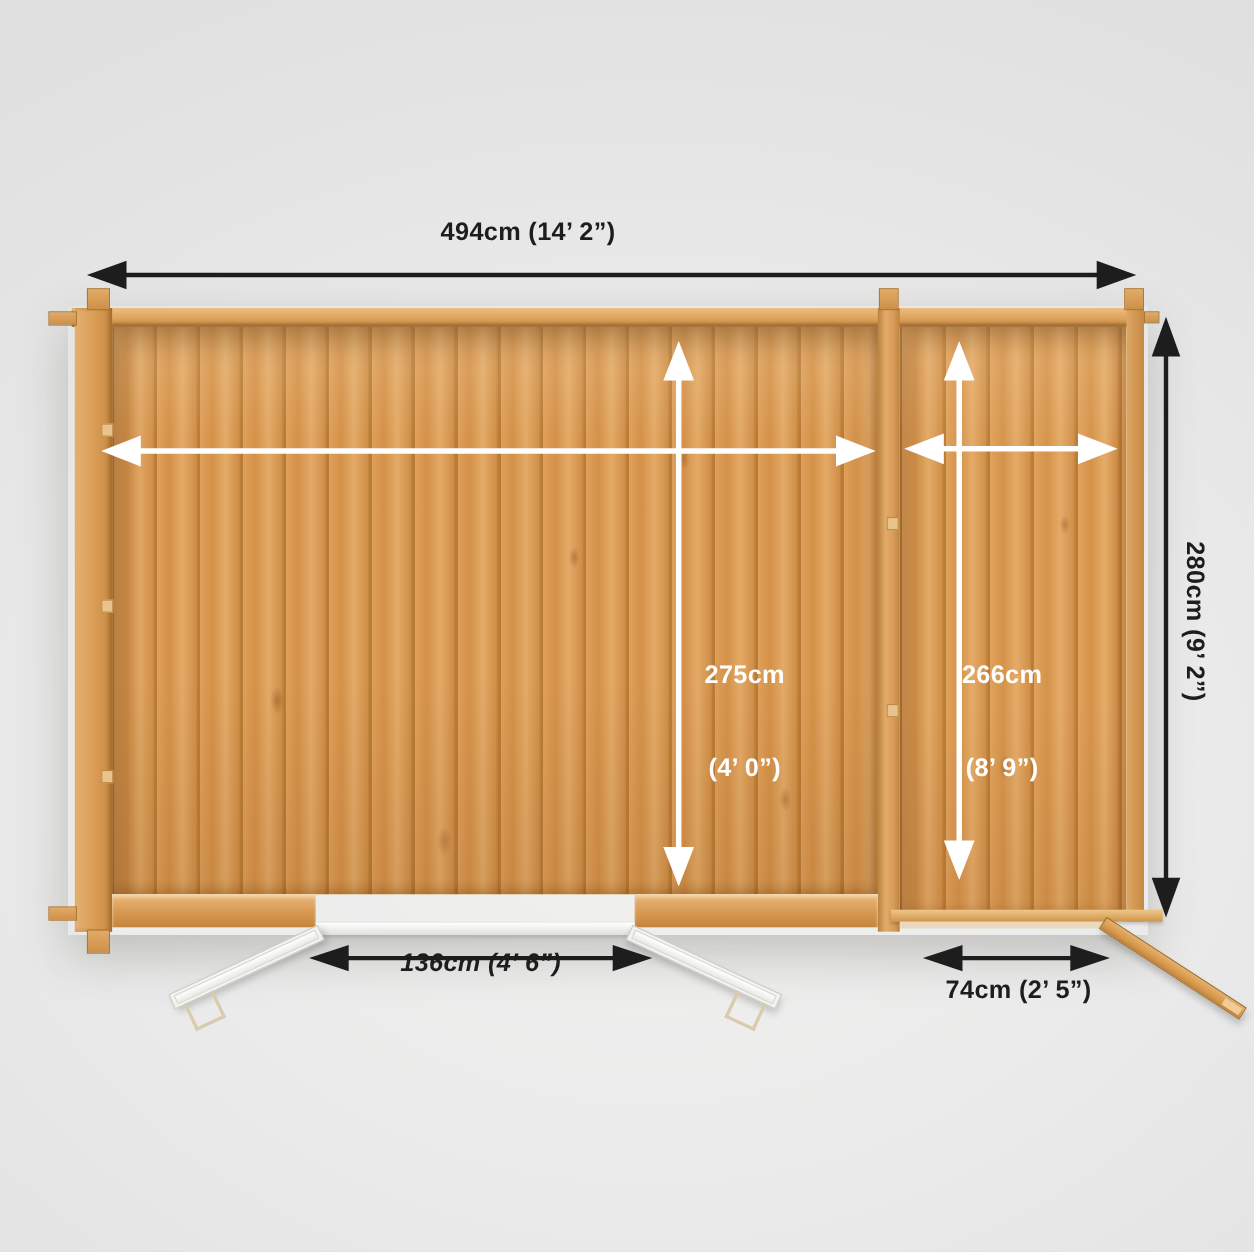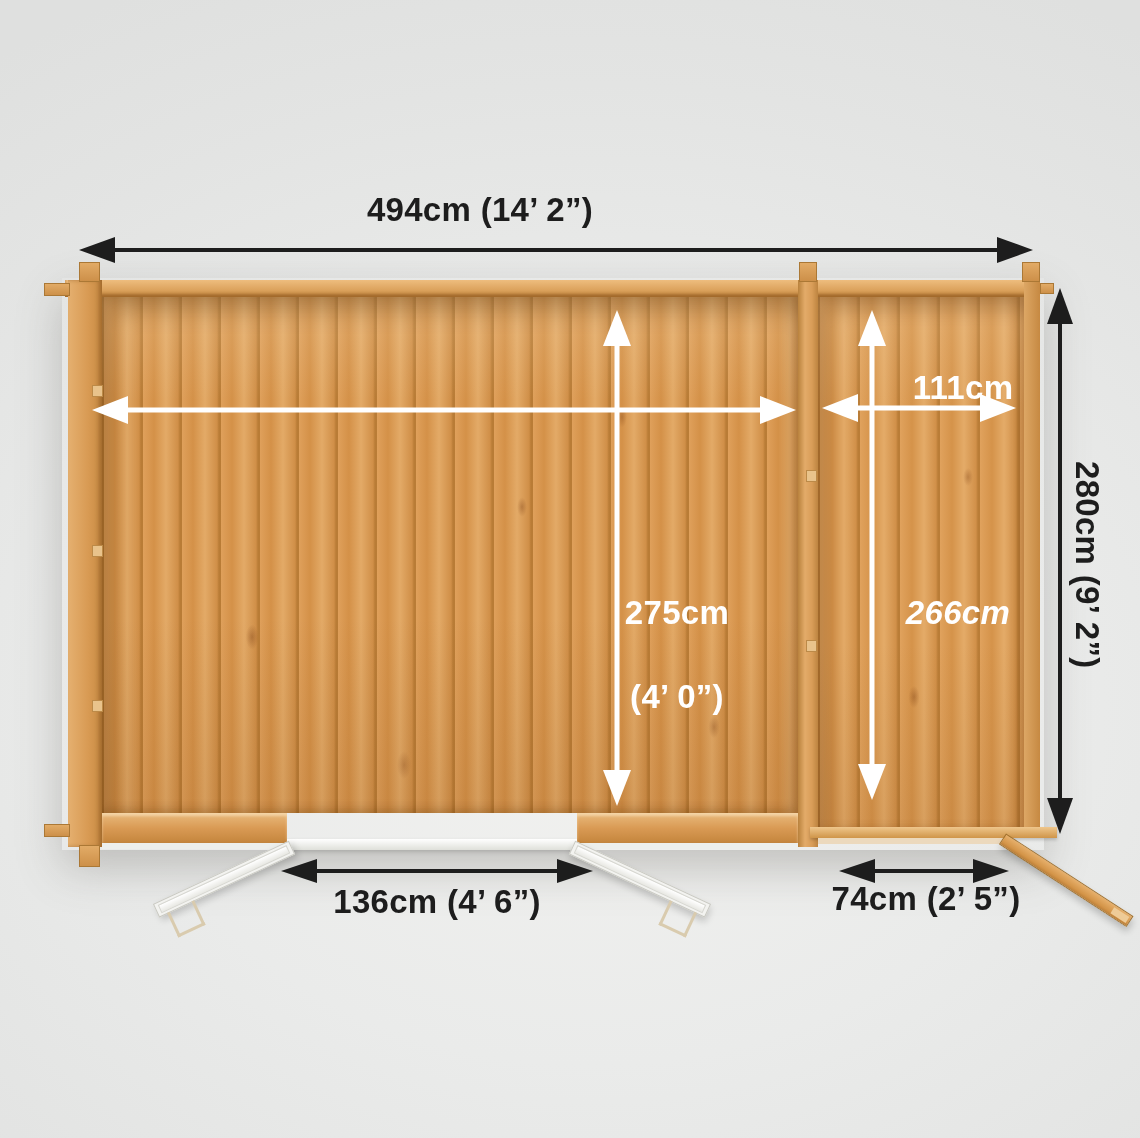--- a/index.html
+++ b/index.html
@@ -4,21 +4,21 @@
 <style>
   html,body{margin:0;padding:0;background:#dcdddc;}
   .stage{
     position:relative;width:1140px;height:1138px;overflow:hidden;
     background:radial-gradient(90% 70% at 52% 62%, #f2f2f0 0%, #eaebea 45%, #e3e4e3 78%, #dfe0df 100%);
     font-family:"Liberation Sans","DejaVu Sans",sans-serif;
   }
   .abs{position:absolute;}
   
   .dim{
-    position:absolute;font-size:33px;font-weight:600;line-height:42px;
+    position:absolute;font-size:23px;font-weight:600;line-height:42px;
     color:#1d1d1d;text-align:center;letter-spacing:.3px;white-space:pre-line;
   }
   .dim.light{color:#ffffff;}
   .dim.vert{
     writing-mode:vertical-rl;text-orientation:mixed;
     line-height:44px;height:300px;
   }
   
   .building-shadow{left:62px;top:278px;width:982px;height:572px;box-shadow:0 18px 42px rgba(90,85,78,.30);}
   .top-wall{left:65px;top:280px;width:975px;height:17px;
@@ -177,26 +177,26 @@
 
   <div class="dim" style="left:230px;top:189px;width:500px;">494cm (14’ 2”)</div>
 
 
   <div class="dim light" style="left:577px;top:550px;width:200px;text-align:center;">
     <div>275cm</div>
     <div>(4’ 0”)</div>
   </div>
 
   <div class="dim light" style="left:863px;top:325px;width:200px;">
-    <div>111cm</div>
-  </div>
-
-  <div class="dim light" style="left:858px;top:550px;width:200px;font-style:italic;">
+  </div>
+
+  <div class="dim light" style="left:811px;top:550px;width:200px;">
     <div>266cm</div>
+    <div>(8’ 9”)</div>
   </div>
 
   <div class="dim vert" style="left:1065px;top:415px;width:44px;">280cm (9’ 2”)</div>
 
-  <div class="dim" style="left:187px;top:881px;width:500px;">136cm (4’ 6”)</div>
+  <div class="dim" style="left:187px;top:854px;width:500px;font-style:italic;">136cm (4’ 6”)</div>
 
   <div class="dim" style="left:676px;top:878px;width:500px;">74cm (2’ 5”)</div>
 
 </div>
 
 </body></html>

